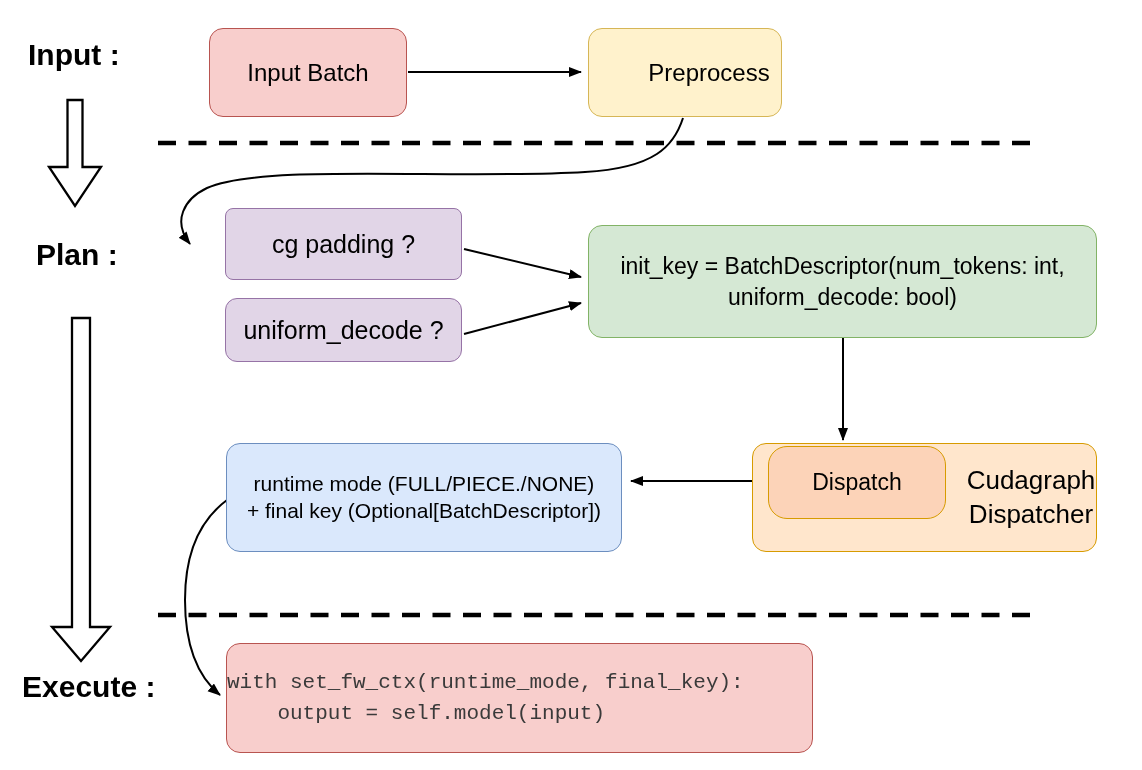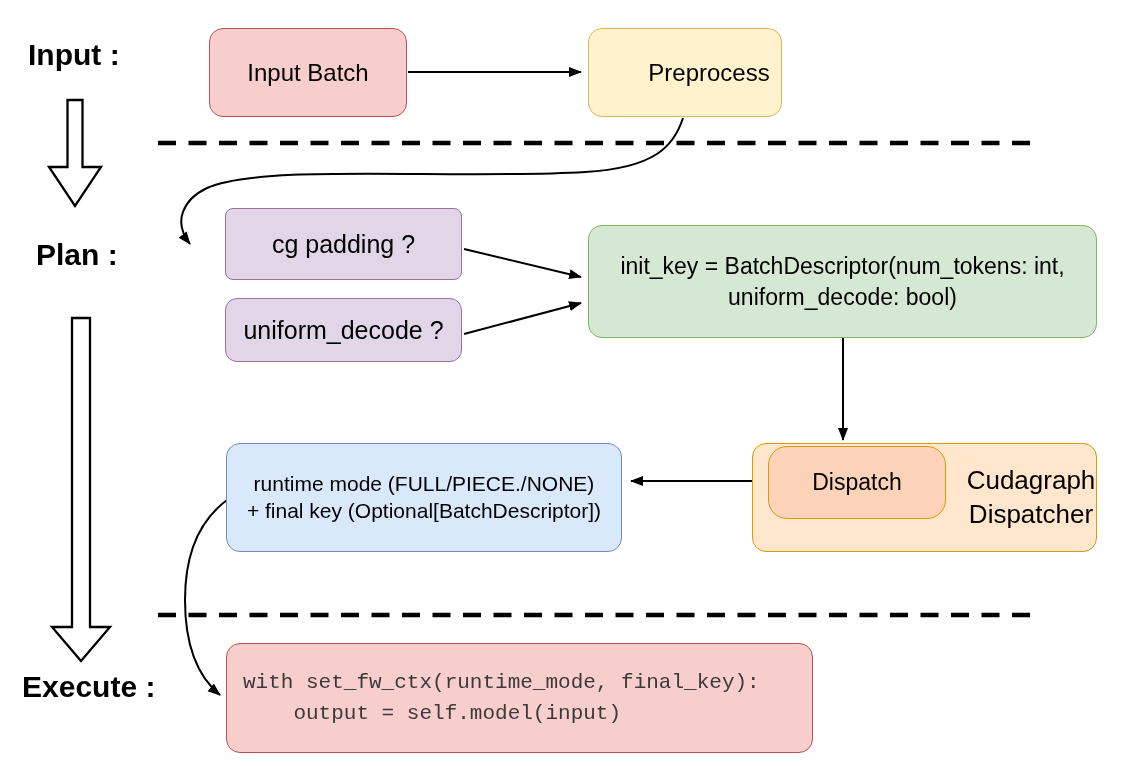--- a/index.html
+++ b/index.html
@@ -38,21 +38,21 @@
   #cudagraph-label { position:absolute; left:181px; top:0; width:164px; height:100%;
     display:flex; flex-direction:column; align-items:center; justify-content:center;
     font-size:26px; line-height:1.28;padding-left:15px; }
   #runtime-result { left:226px; top:443px; width:396px; height:109px;
     background:var(--blue-fill); border-color:var(--blue-stroke);
     font-size:21px; line-height:1.25;text-align:right; }
   #execute-code { left:226px; top:643px; width:587px; height:110px;
     background:var(--red-fill); border-color:var(--red-stroke);
     font-family:"Liberation Mono","DejaVu Sans Mono",monospace; font-size:21px;
     line-height:1.5; color:var(--code-text);
-    align-items:flex-start; justify-content:center; padding-left:16px; text-align:left; }
+    align-items:flex-start; justify-content:center; padding-left:0; text-align:left; }
   #execute-code .ln { white-space:pre; }
   .shape-line { stroke:#000; fill:none; }
 </style>
 </head>
 <body>
 
 <div class="canvas">
 
   <svg class="overlay">
     <defs>

